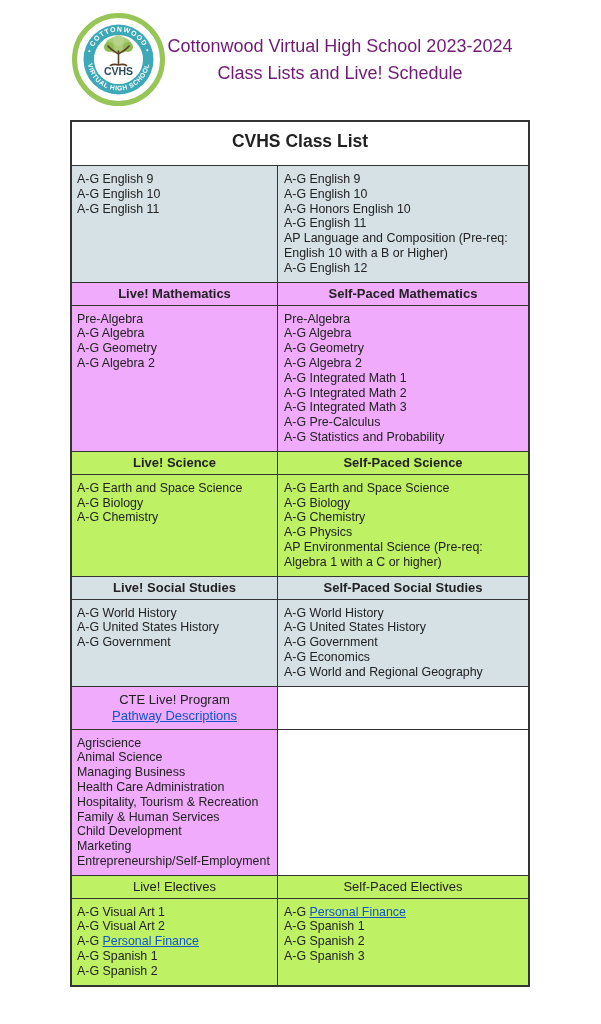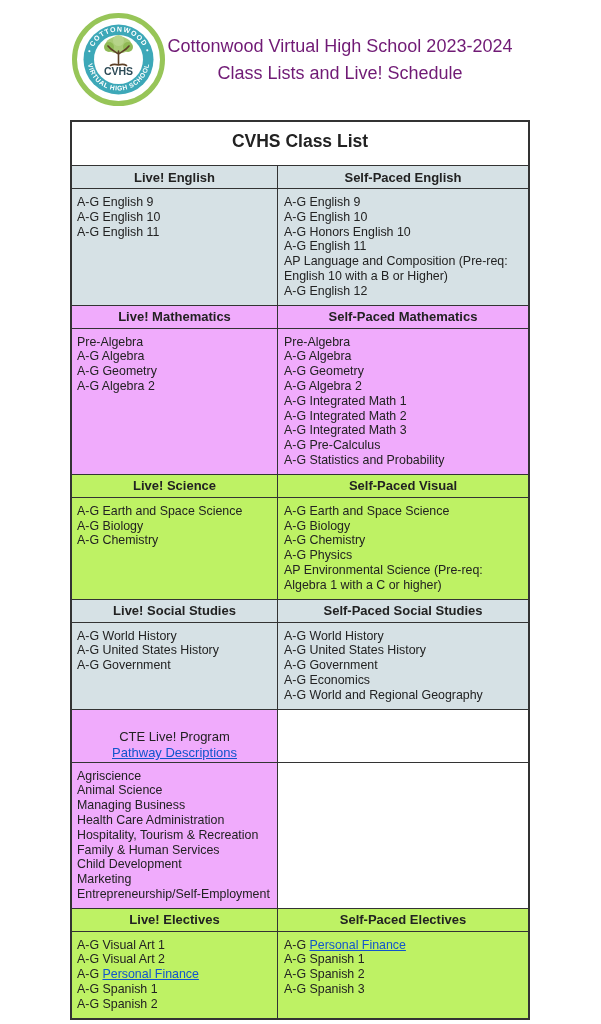--- a/index.html
+++ b/index.html
@@ -61,36 +61,36 @@
 
   .hdr .cl, .hdr .cr {
     text-align: center;
     font-weight: 700;
     font-size: 13px;
     line-height: 15px;
     padding: 3.5px 2px;
   }
   .hdr-normal .cl, .hdr-normal .cr {
     text-align: center;
-    font-weight: 700;
+    font-weight: 400;
     font-size: 13px;
     line-height: 15px;
     padding: 3.5px 2px;
   }
 
   .body .cl { padding: 6px 2px 6px 5px; font-size: 12.4px; line-height: 14.8px; }
   .body .cr { padding: 6px 6px 6px 6px; font-size: 12.4px; line-height: 14.8px; }
   .cl .item-line { white-space: nowrap; }
 
   .cte-hdr .cl, .cte-hdr .cr { min-height: 42px; }
   .cte-hdr .cl {
     text-align: center;
     font-size: 13px;
     line-height: 16.5px;
-    padding-top: 19px;
+    padding-top: 5px;
   }
 
   .theme-blue   { background: #d6e1e5; }
   .theme-yellow { background: #f0abfc; }
   .theme-orange { background: #bef264; }
   .white-cell   { background: #ffffff; }
 
   .link { color: #1155cc; cursor: pointer; }
 </style>
 </head>
@@ -126,24 +126,20 @@
     <div>Cottonwood Virtual High School 2023-2024</div>
     <div>Class Lists and Live! Schedule</div>
   </div>
 
   <div class="classlist">
 
     <div class="row row-title">
       <span>CVHS Class List</span>
     </div>
 
-    <div class="row hdr">
-      <div class="cl theme-blue">Live! English</div>
-      <div class="cr theme-blue">Self-Paced English</div>
-    </div>
     <div class="row body">
       <div class="cl theme-blue">
           <div class="item-line">A-G English 9</div>
           <div class="item-line">A-G English 10</div>
           <div class="item-line">A-G English 11</div>
         </div>
       <div class="cr theme-blue">
           <div class="item-line">A-G English 9</div>
           <div class="item-line">A-G English 10</div>
           <div class="item-line">A-G Honors English 10</div>
@@ -172,21 +168,21 @@
           <div class="item-line">A-G Integrated Math 1</div>
           <div class="item-line">A-G Integrated Math 2</div>
           <div class="item-line">A-G Integrated Math 3</div>
           <div class="item-line">A-G Pre-Calculus</div>
           <div class="item-line">A-G Statistics and Probability</div>
         </div>
     </div>
 
     <div class="row hdr">
       <div class="cl theme-orange">Live! Science</div>
-      <div class="cr theme-orange">Self-Paced Visual</div>
+      <div class="cr theme-orange">Self-Paced Science</div>
     </div>
     <div class="row body">
       <div class="cl theme-orange">
           <div class="item-line">A-G Earth and Space Science</div>
           <div class="item-line">A-G Biology</div>
           <div class="item-line">A-G Chemistry</div>
         </div>
       <div class="cr theme-orange">
           <div class="item-line">A-G Earth and Space Science</div>
           <div class="item-line">A-G Biology</div>

